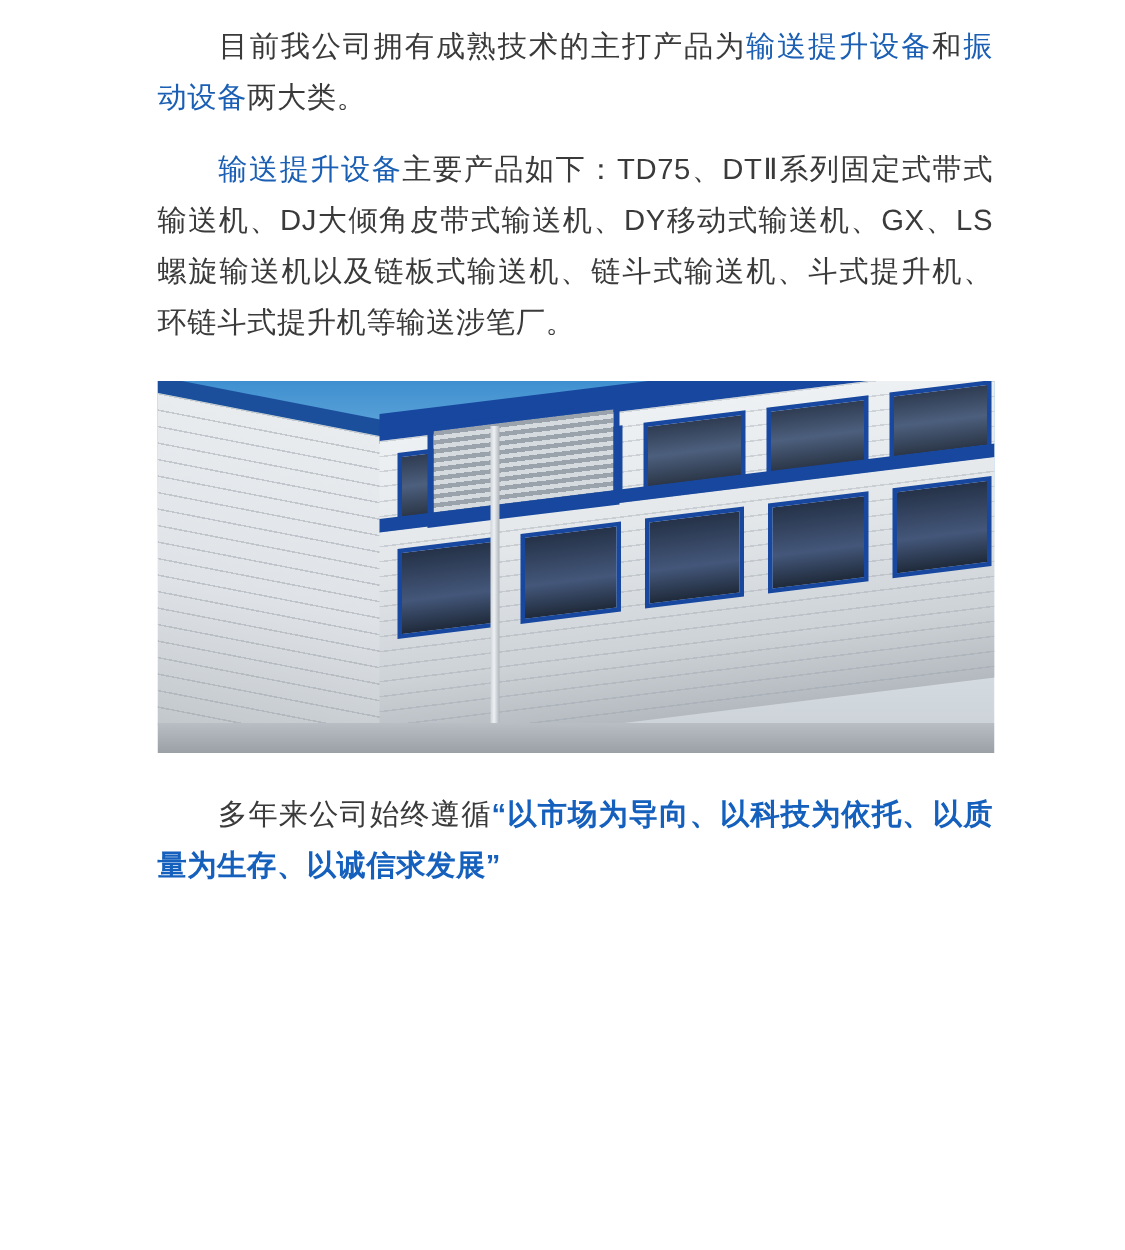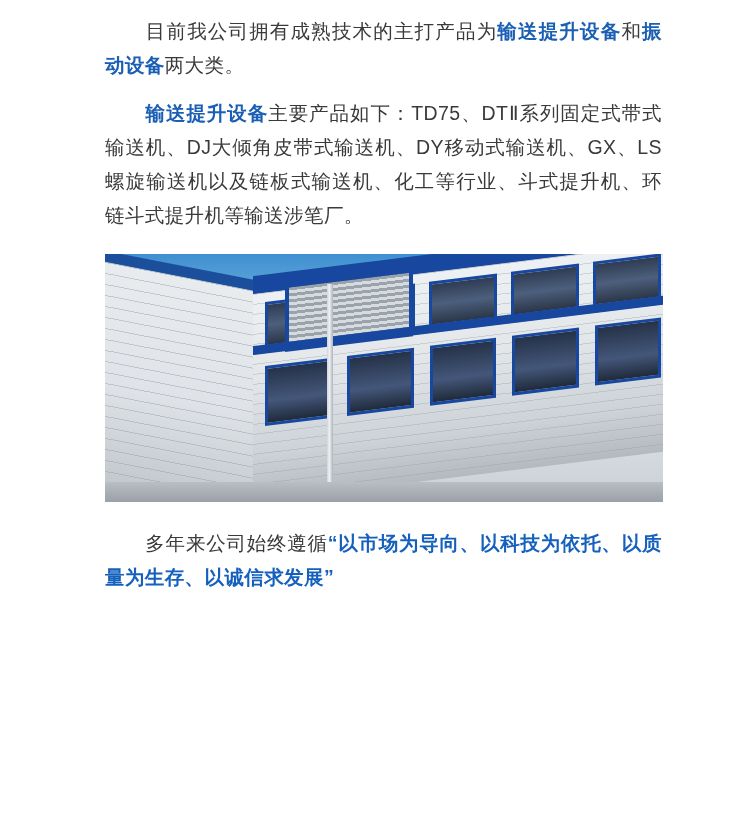--- a/index.html
+++ b/index.html
@@ -33,21 +33,21 @@
   }
   .para.first {
     margin-top: 6px;
   }
   .indent {
     display: inline-block;
     width: 40px;
   }
   .hl {
     color: #1a5fb4;
-    font-weight: bold;
+    font-weight: normal;
   }
   .quote-bold {
     color: #1560bd;
     font-weight: bold;
   }
   .photo-wrap {
     margin: 22px 0 0 0;
     width: 558px;
     height: 248px;
     position: relative;
@@ -172,21 +172,21 @@
 </head>
 <body>
 
 <div class="page">
 
   <p class="para first">
     <span class="indent"></span><span>目前我公司拥有成熟技术的主打产品为</span><span class="hl">输送提升设备</span><span>和</span><span class="hl">振动设备</span><span>两大类。</span>
   </p>
 
   <p class="para">
-    <span class="indent"></span><span class="hl">输送提升设备</span><span>主要产品如下：TD75、DTⅡ系列固定式带式输送机、DJ大倾角皮带式输送机、DY移动式输送机、GX、LS螺旋输送机以及链板式输送机、化工等行业、斗式提升机、环链斗式提升机等输送涉笔厂。</span>
+    <span class="indent"></span><span class="hl">输送提升设备</span><span>主要产品如下：TD75、DTⅡ系列固定式带式输送机、DJ大倾角皮带式输送机、DY移动式输送机、GX、LS螺旋输送机以及链板式输送机、链斗式输送机、斗式提升机、环链斗式提升机等输送涉笔厂。</span>
   </p>
 
 
   <div class="photo-wrap">
     <div class="photo">
       <div class="sky"></div>
       <div class="cloud c1"></div>
       <div class="cloud c2"></div>
       <div class="cloud c3"></div>
 

